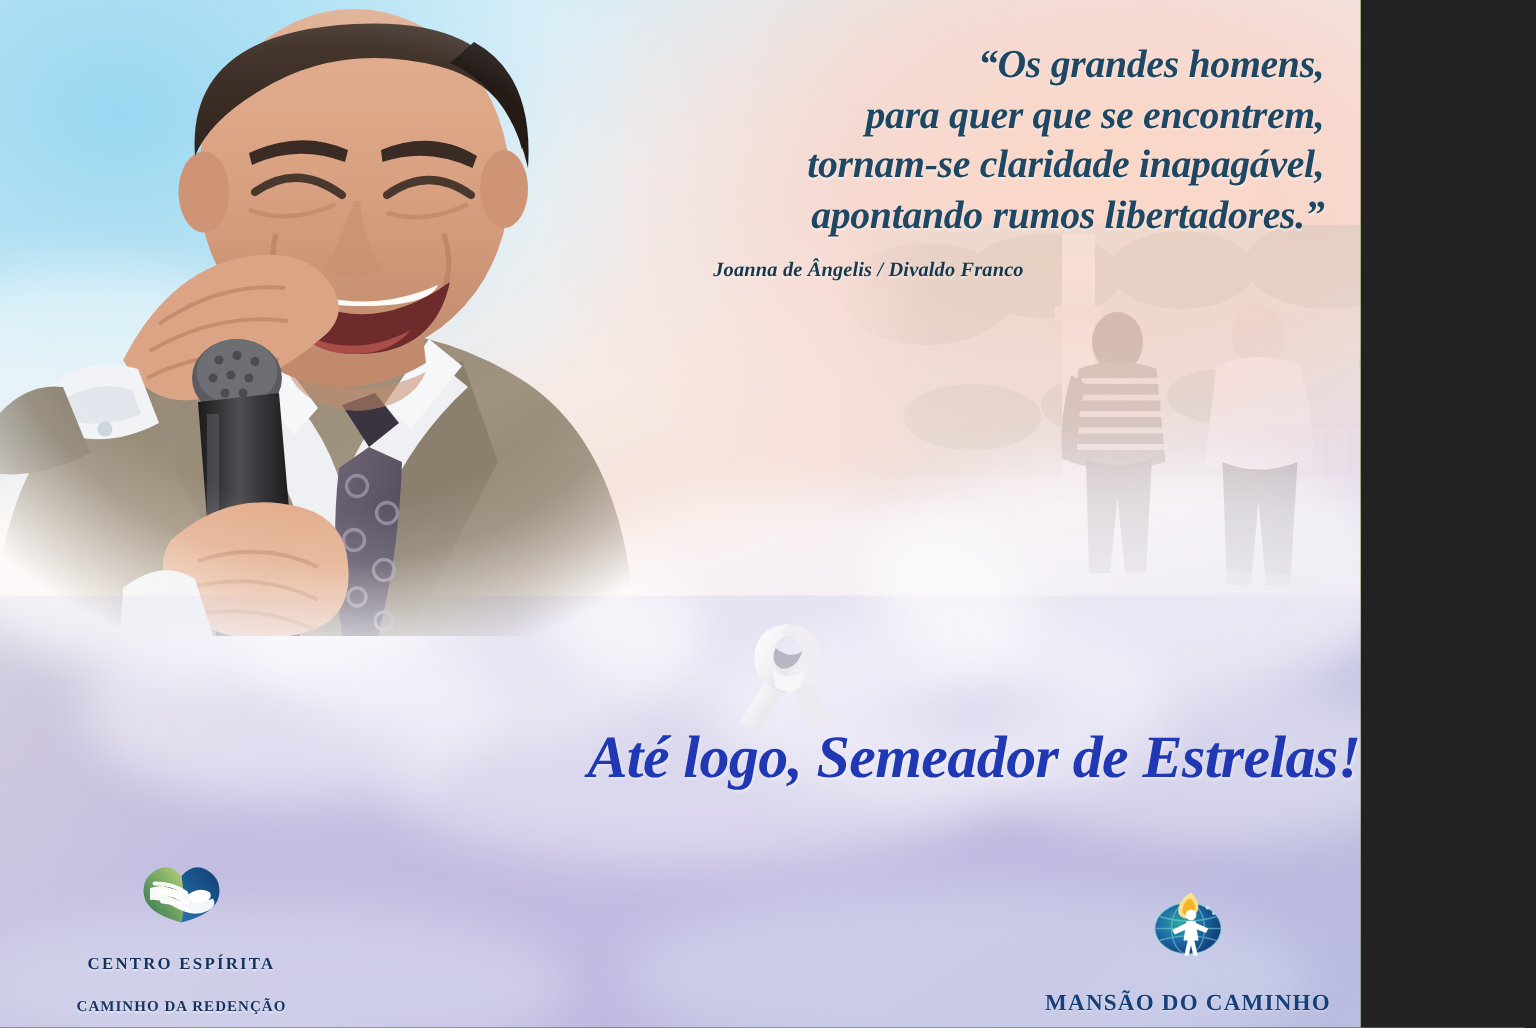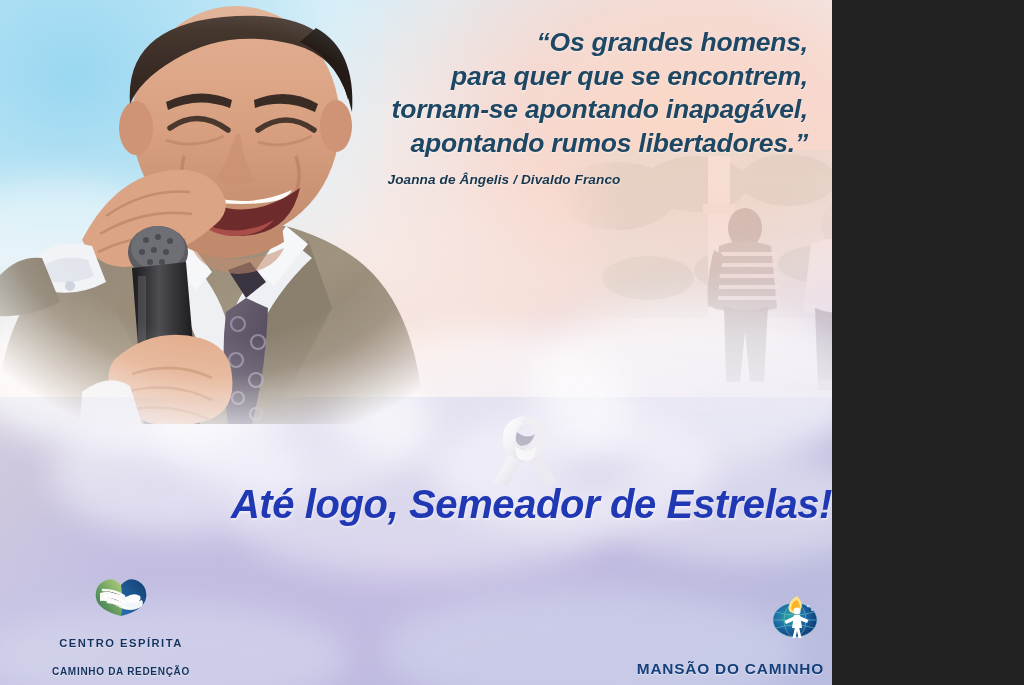--- a/index.html
+++ b/index.html
@@ -1,23 +1,23 @@
 <!DOCTYPE html>
 <html lang="pt-BR"><head>
 <meta charset="utf-8">
 <title>Memorial Tribute</title>
 <style>
   html,body{margin:0;padding:0;background:#222;}
   *{box-sizing:border-box;}
 
   .poster{
     position:relative;
-    width:832px;height:685px;
+    width:907px;height:685px;
     overflow:hidden;
-    font-family:Liberation Sans, sans-serif;
+    font-family:Liberation Serif, serif;
     background:#bef264;
   }
 
   
   .bg-base{
     position:absolute;inset:0;
     background:
       linear-gradient(160deg,
         #bfe6f5 0%,
         #d6eef8 12%,
@@ -121,21 +121,21 @@
   }
   .headline .l1{font-size:40px;color:#2038b4;
     text-shadow:1px 1.5px 2px rgba(255,255,255,.45);}
   .headline .l2{font-size:39px;color:#2544b9;
     text-shadow:1px 1.5px 2px rgba(255,255,255,.45);}
   .headline .l3{font-size:39px;color:#1f7fc9;
     text-shadow:1px 1.5px 2px rgba(255,255,255,.5);}
 
   
   .logo-left{position:absolute;left:6px;bottom:8px;width:230px;text-align:center;}
-  .logo-right{position:absolute;right:8px;bottom:8px;width:214px;text-align:right;}
+  .logo-right{position:absolute;right:8px;bottom:8px;width:214px;text-align:center;}
   .logo-left .mark,.logo-right .mark{display:block;margin:0 auto 2px;}
   .logo-txt{
     font-weight:bold;color:#14325e;line-height:1.12;
     text-shadow:0 1px 1px rgba(255,255,255,.5);
     margin-top:16px;
   }
   .logo-left .t1{font-size:11.2px;letter-spacing:1.5px;}
   .logo-left .t2{font-size:10px;letter-spacing:.7px;}
   .logo-right .t1{font-size:15.4px;letter-spacing:.8px;color:#143f7a;}
 </style>
@@ -346,21 +346,21 @@
         <path d="M142 416 q44 -8 82 10"></path>
       </g>
 
       <path d="M96 398 q26 -20 48 -6 l12 38 q-34 14 -62 0z" fill="#eef1f5"></path>
     </svg>
   </div>
 
   <div class="quote">
     <div>“Os grandes homens,</div>
     <div>para quer que se encontrem,</div>
-    <div>tornam-se apontando inapagável,</div>
+    <div>tornam-se claridade inapagável,</div>
     <div>apontando rumos libertadores.”</div>
   </div>
   <div class="attrib">Joanna de Ângelis / Divaldo Franco</div>
 
   <div class="ribbon">
     <svg viewBox="0 0 76 82" width="76" height="82">
       <defs>
         <linearGradient id="rb" x1="0" y1="0" x2="1" y2="1">
           <stop offset="0" stop-color="#ffffff"></stop>
           <stop offset=".45" stop-color="#f3f2f5"></stop>

